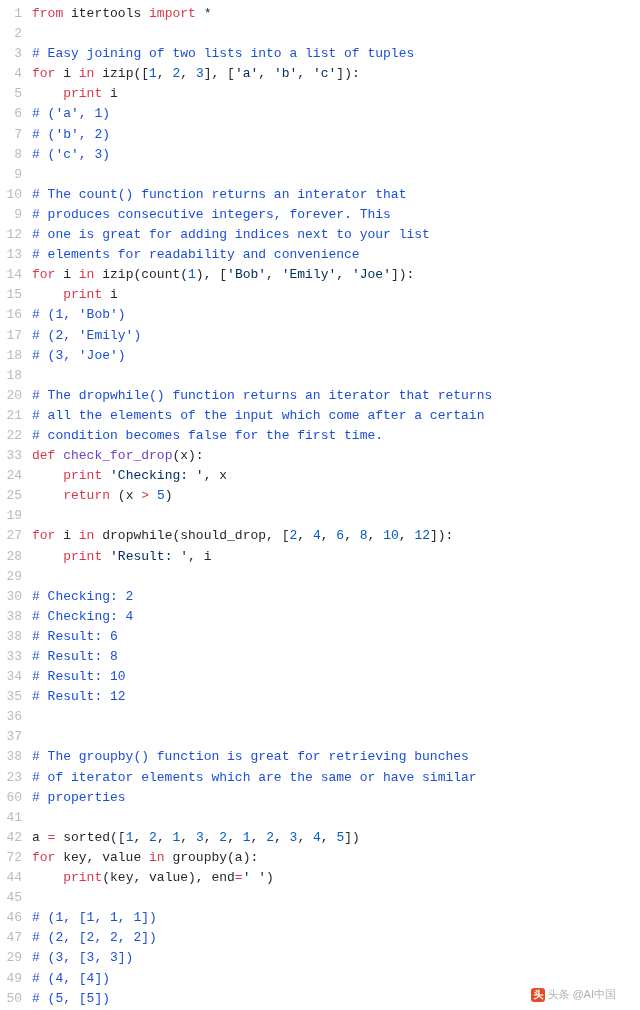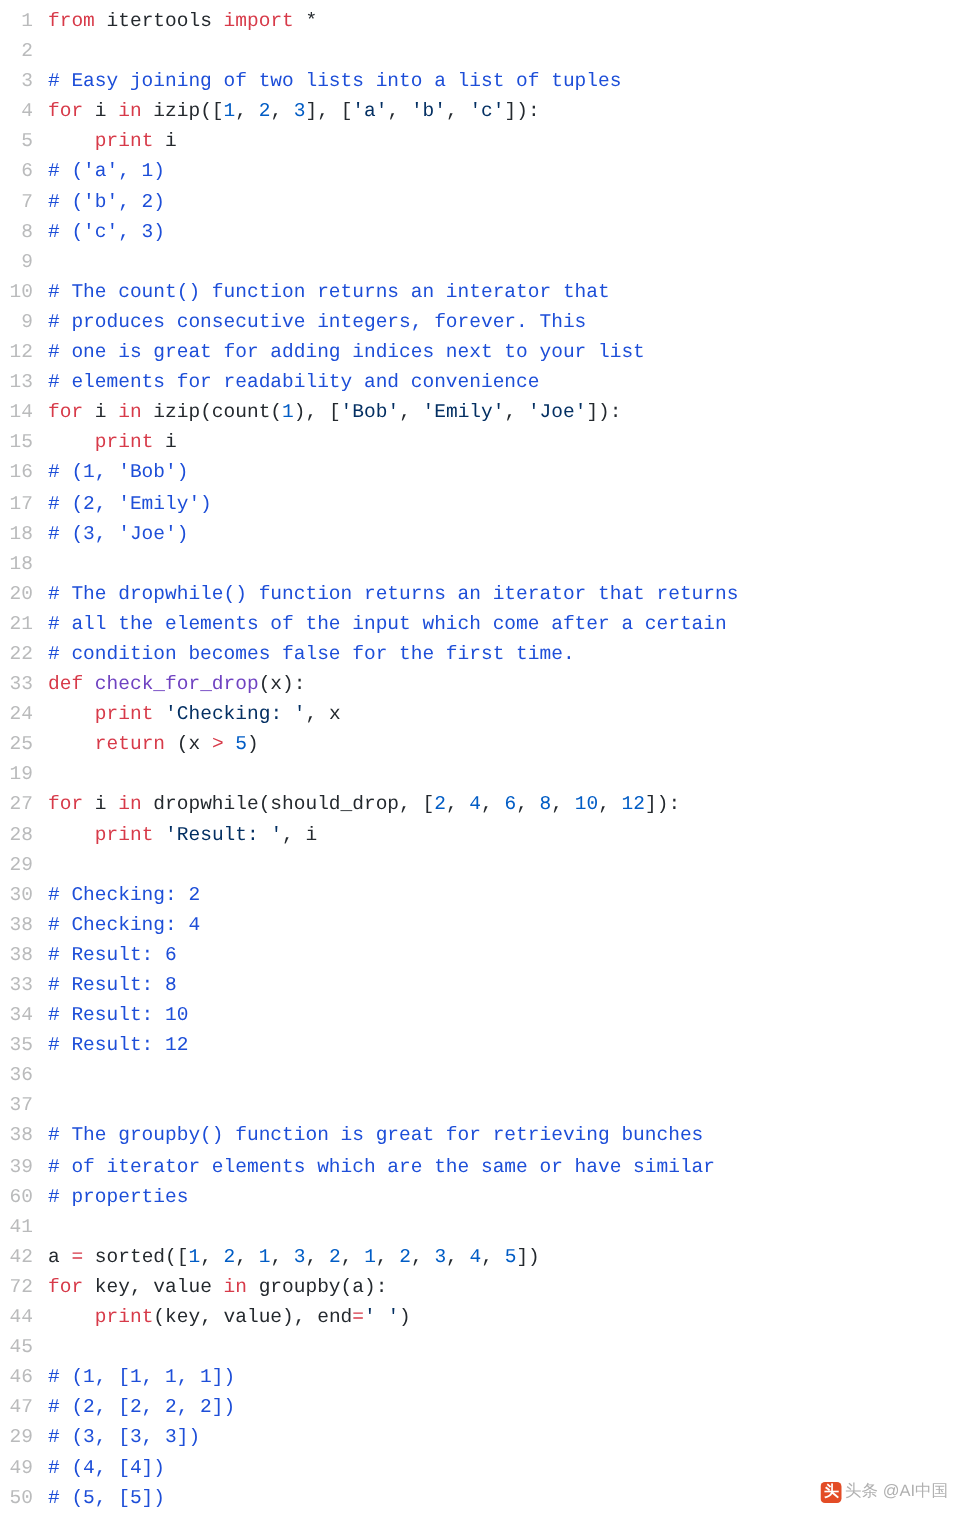--- a/index.html
+++ b/index.html
@@ -24,21 +24,21 @@
   .line { height: 20.1px; }
   .cm { color: #1d4ed8; }  
   .kw { color: #d73a49; }  
   .fn { color: #6f42c1; }  
   .st { color: #032f62; }  
   .nu { color: #005cc5; }  
   .op { color: #d73a49; }  
   .pl { color: #24292e; }  
   .watermark {
     position: fixed;
-    right: 8px;
+    right: 24px;
     bottom: 6px;
     font-family: sans-serif;
     font-size: 11px;
     color: #b0b0b0;
   }
   .watermark .dot {
     display: inline-block;
     width: 14px; height: 14px;
     background: #e34c26;
     color: #fff;
@@ -86,21 +86,21 @@
       <div class="line">29</div>
       <div class="line">30</div>
       <div class="line">38</div>
       <div class="line">38</div>
       <div class="line">33</div>
       <div class="line">34</div>
       <div class="line">35</div>
       <div class="line">36</div>
       <div class="line">37</div>
       <div class="line">38</div>
-      <div class="line">39</div>
+      <div class="line">23</div>
       <div class="line">60</div>
       <div class="line">41</div>
       <div class="line">42</div>
       <div class="line">72</div>
       <div class="line">44</div>
       <div class="line">45</div>
       <div class="line">46</div>
       <div class="line">47</div>
       <div class="line">29</div>
       <div class="line">49</div>

